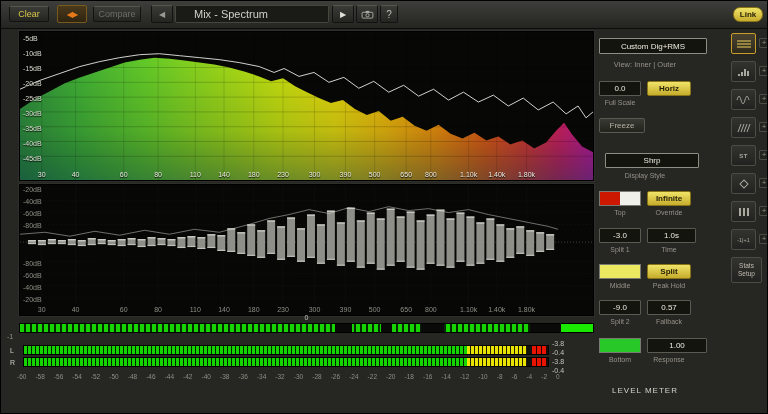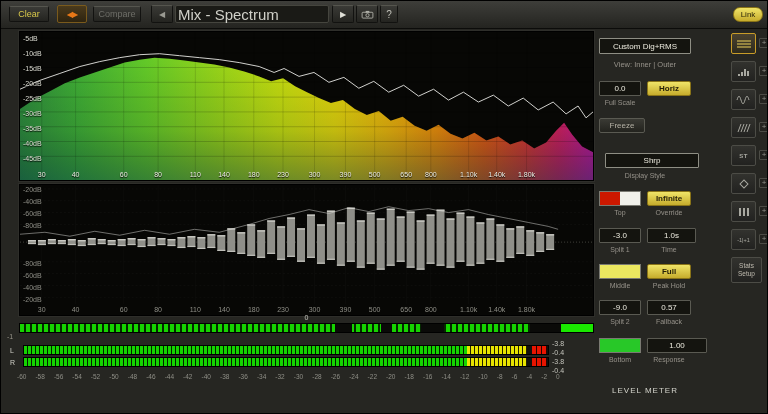--- a/index.html
+++ b/index.html
@@ -7,29 +7,29 @@
   .app{position:relative;width:768px;height:414px;background:#262622;overflow:hidden;
        font-family:"Liberation Sans",sans-serif;border:1px solid #000}
 
   
   .topbar{position:absolute;left:0;top:0;width:768px;height:28px;
           background:linear-gradient(#3e3e3a,#242420);border-bottom:1px solid #0c0c0a}
   .tb-btn{position:absolute;height:16px;background:linear-gradient(#3a3a36,#242420);
           border:1px solid #121210;border-top-color:#55554e;border-radius:2px;
           color:#c8c8c0;font-size:9px;display:flex;align-items:center;justify-content:center;cursor:default}
   .tb-field{position:absolute;height:18px;background:#1a1a16;border:1px solid #45453e;border-radius:2px;
-            color:#d0d0c8;font-size:15px;display:flex;align-items:center;padding-left:2px}
+            color:#d0d0c8;font-size:11px;display:flex;align-items:center;padding-left:18px}
   .logo{position:absolute;right:42px;top:0;height:28px;display:flex;align-items:center;gap:5px}
   .logo-dots{display:flex;flex-direction:column;gap:1px}
   .logo-dots i{width:3px;height:3px;display:block}
   .logo-nugen{font-size:11px;font-weight:bold;color:#ffffff;letter-spacing:.5px}
   .logo-suffix{font-size:10px;color:#e4e4dc}
   .btn-link{position:absolute;right:6px;top:6px;width:30px;height:15px;border-radius:7px;
             background:linear-gradient(#f0e468,#c6ac2c);border:1px solid #8a7418;color:#241f06;
-            font-size:8px;font-weight:normal;display:flex;align-items:center;justify-content:center}
+            font-size:8px;font-weight:bold;display:flex;align-items:center;justify-content:center}
 
   
   .display{position:absolute;background:#070705;border:1px solid #000;
            box-shadow:0 0 0 1px rgba(255,255,255,.04)}
   #spec{left:18px;top:30px;width:575px;height:150px}
   #hist{left:18px;top:183px;width:575px;height:132px}
   .display svg{position:absolute;left:0;top:0;width:100%;height:100%}
   .db-lb{position:absolute;left:3px;font-size:7px;line-height:1;color:#dcdcd2;text-shadow:0 1px 1px #000}
   #hist .db-lb{color:#8e8e86;text-shadow:none}
   .fq-lb{position:absolute;bottom:2px;transform:translateX(-50%);font-size:7px;line-height:1;
@@ -490,21 +490,21 @@
       <span>-12</span>
       <span>-10</span>
       <span>-8</span>
       <span>-6</span>
       <span>-4</span>
       <span>-2</span>
       <span>0</span>
     </div>
 
   <div class="panel">
-    <div class="pfield bright" style="left:4px;top:9px;width:92px;height:16px">Custom Dig+RMS</div>
+    <div class="pfield bright" style="left:4px;top:9px;width:108px;height:16px">Custom Dig+RMS</div>
     <div class="plbl" style="left:0;top:32px;width:100px;font-size:7.5px">View: Inner | Outer</div>
 
     <div class="pfield" style="left:4px;top:52px;width:42px">0.0</div>
     <div class="pbtn-y" style="left:52px;top:52px;width:44px">Horiz</div>
     <div class="plbl" style="left:-4px;top:70px;width:58px">Full Scale</div>
 
     <div class="pbtn-d" style="left:4px;top:89px;width:46px">Freeze</div>
 
     <div class="pfield bright" style="left:10px;top:124px;width:94px">Shrp</div>
     <div class="plbl" style="left:0;top:143px;width:100px">Display Style</div>
@@ -516,21 +516,21 @@
     <div class="pbtn-y" style="left:52px;top:162px;width:44px">Infinite</div>
     <div class="plbl" style="left:4px;top:180px;width:42px">Top</div>
     <div class="plbl" style="left:48px;top:180px;width:52px">Override</div>
 
     <div class="pfield" style="left:4px;top:199px;width:42px">-3.0</div>
     <div class="pfield" style="left:52px;top:199px;width:49px">1.0s</div>
     <div class="plbl" style="left:4px;top:217px;width:42px">Split 1</div>
     <div class="plbl" style="left:48px;top:217px;width:52px">Time</div>
 
     <div class="swatch" style="left:4px;top:235px;background:#ece860"></div>
-    <div class="pbtn-y" style="left:52px;top:235px;width:44px">Full</div>
+    <div class="pbtn-y" style="left:52px;top:235px;width:44px">Split</div>
     <div class="plbl" style="left:4px;top:253px;width:42px">Middle</div>
     <div class="plbl" style="left:48px;top:253px;width:52px">Peak Hold</div>
 
     <div class="pfield" style="left:4px;top:271px;width:42px">-9.0</div>
     <div class="pfield" style="left:52px;top:271px;width:44px">0.57</div>
     <div class="plbl" style="left:4px;top:289px;width:42px">Split 2</div>
     <div class="plbl" style="left:48px;top:289px;width:52px">Fallback</div>
 
     <div class="swatch" style="left:4px;top:309px;background:#28c828"></div>
     <div class="pfield" style="left:52px;top:309px;width:60px">1.00</div>

